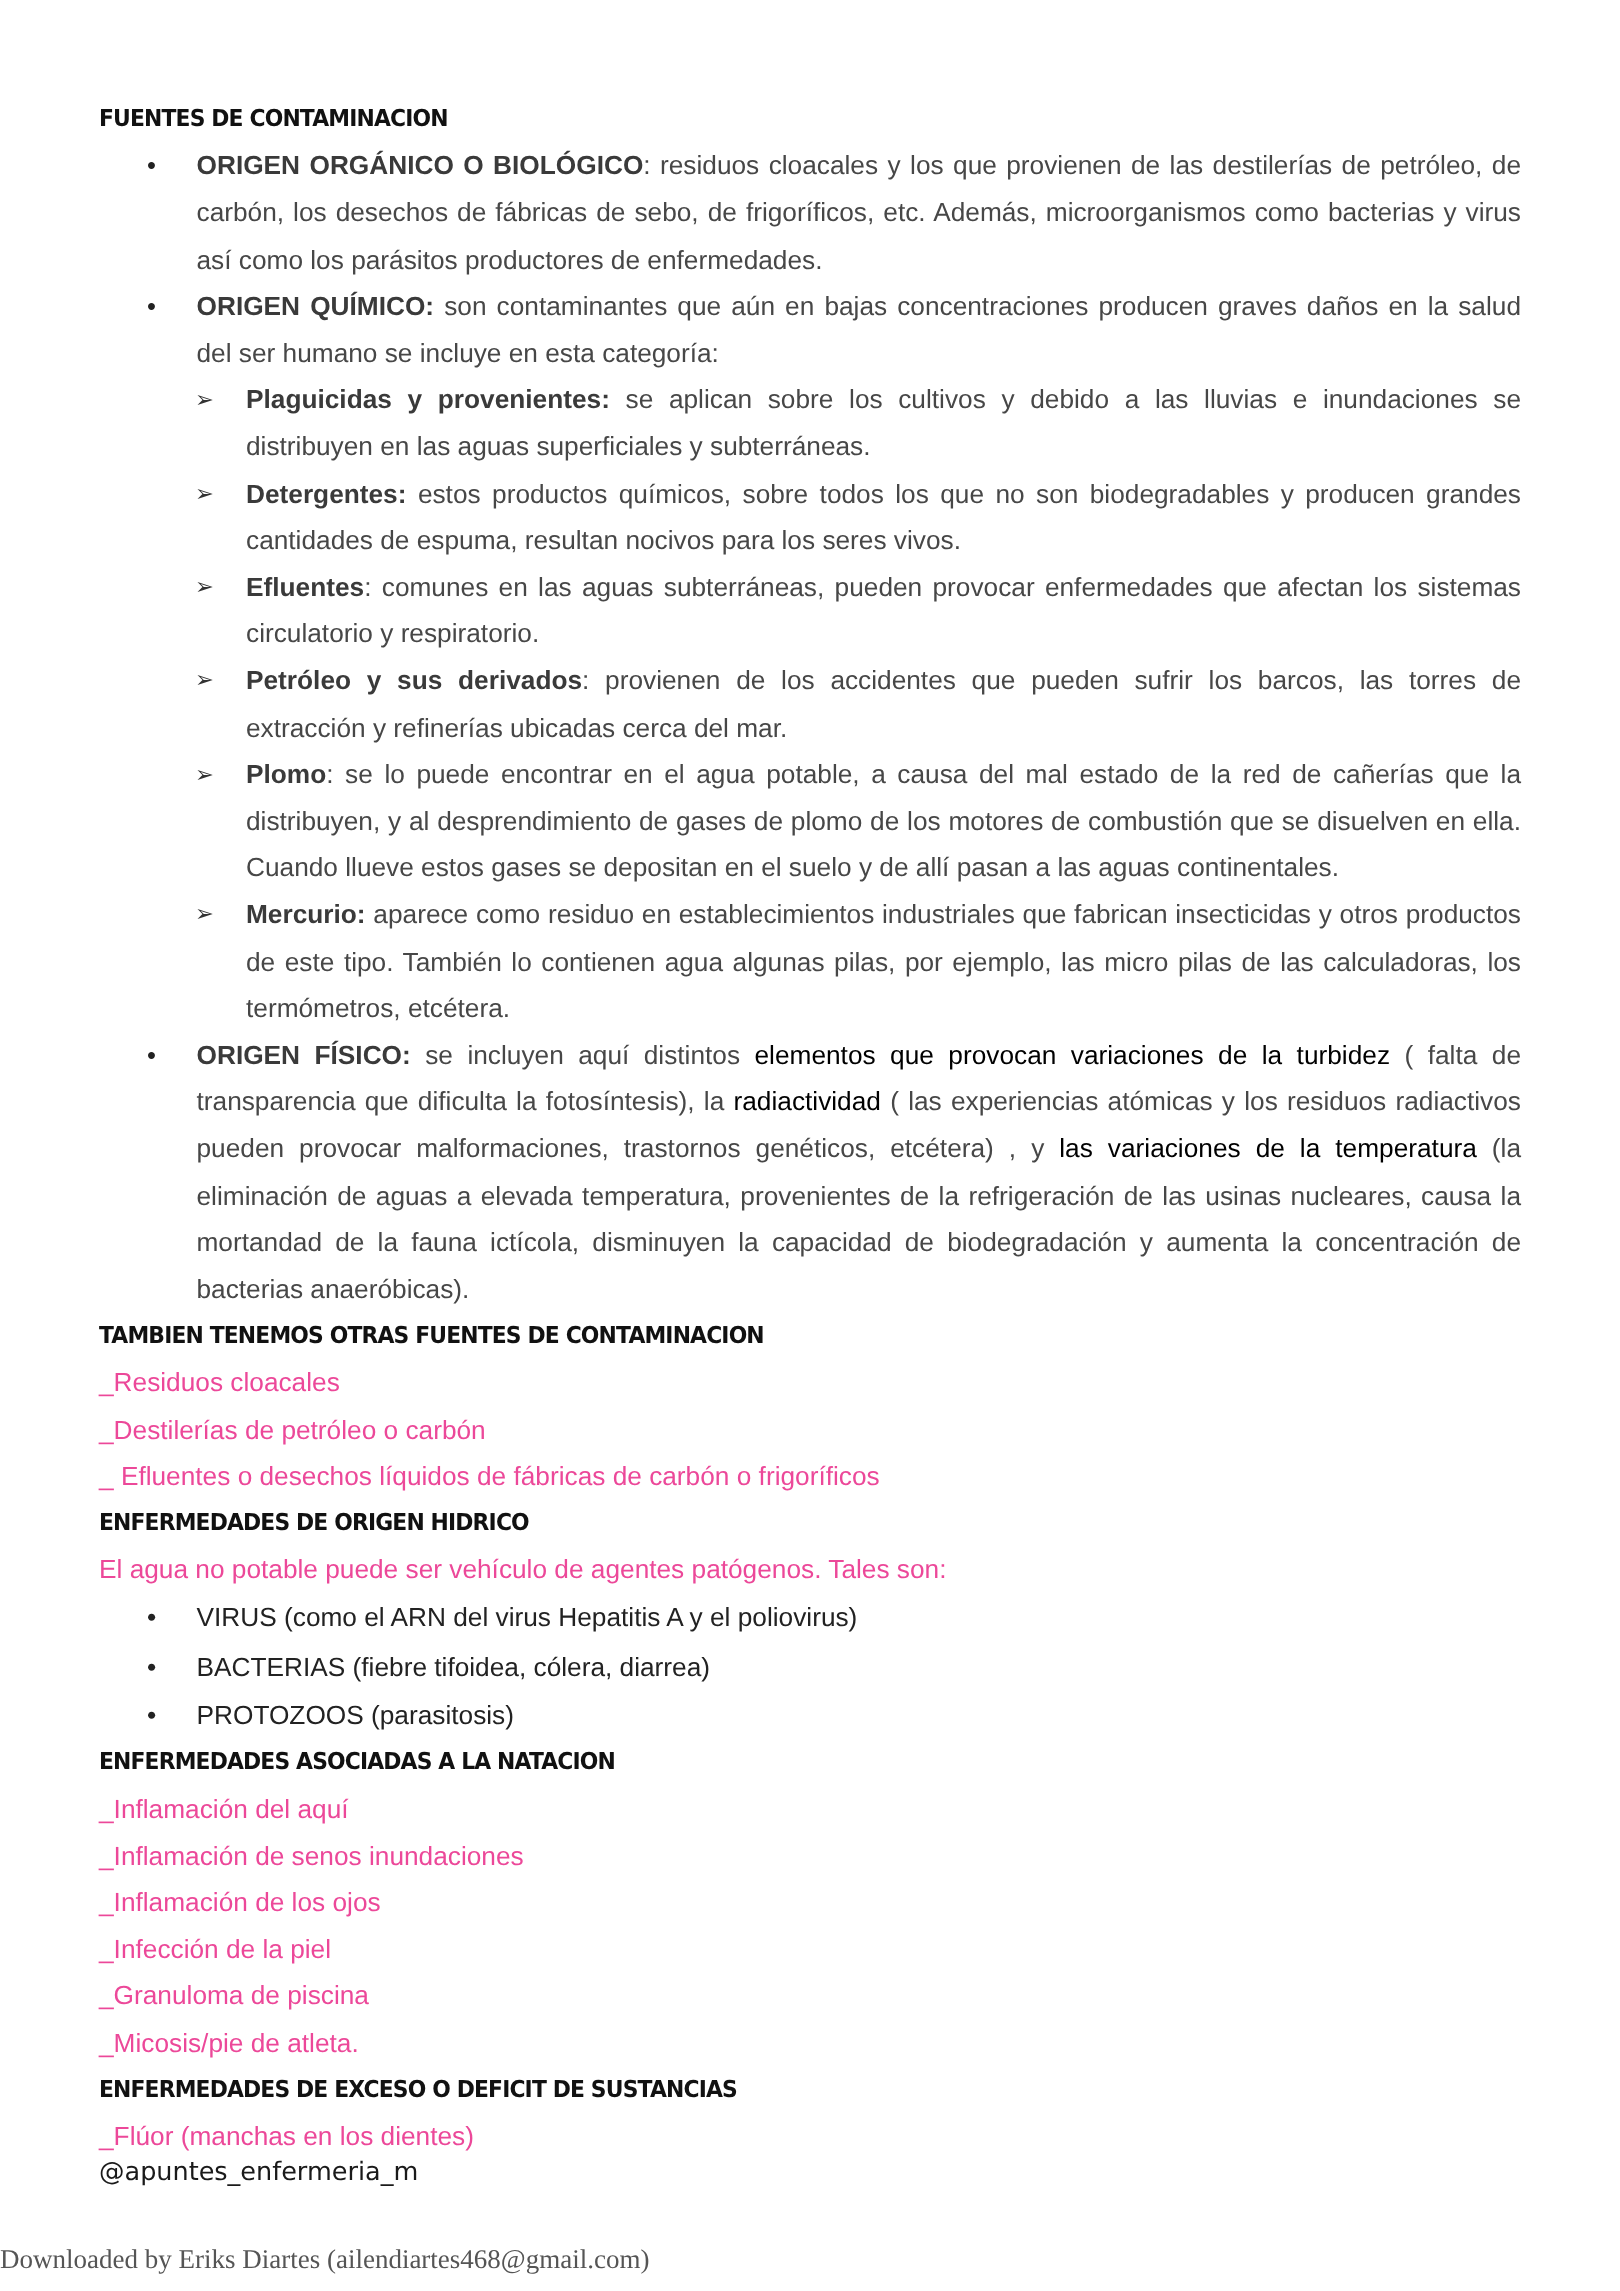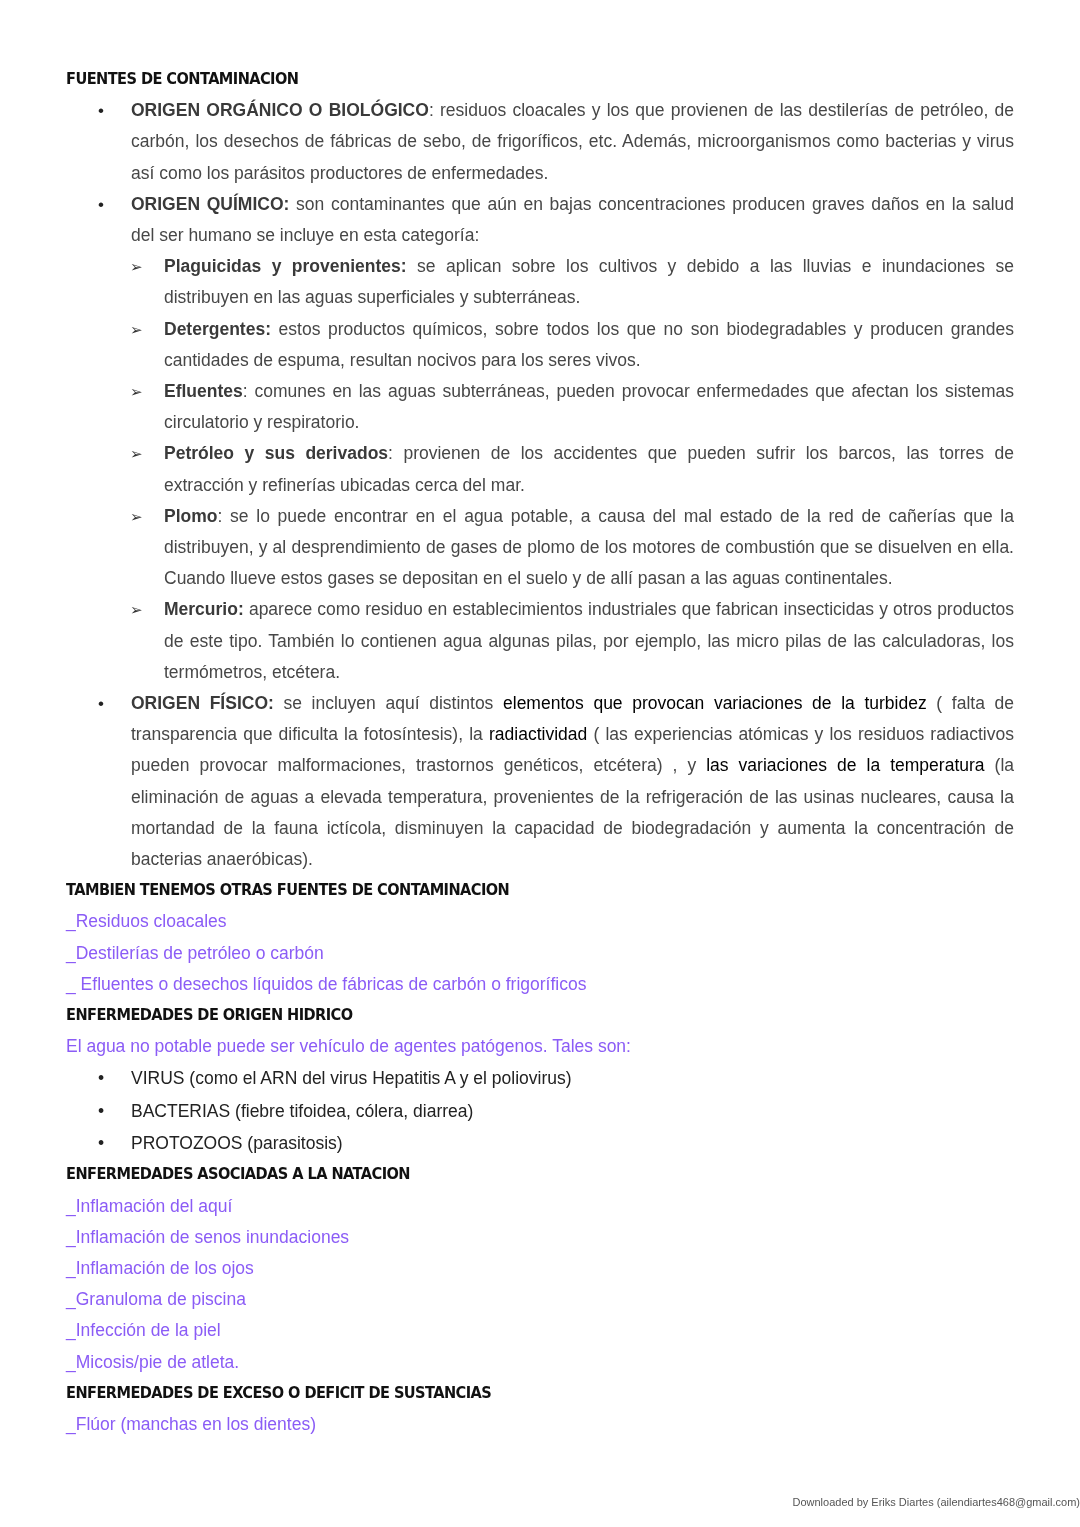--- a/index.html
+++ b/index.html
@@ -10,27 +10,27 @@
     font-family: "DejaVu Sans", sans-serif; font-weight: bold; font-size: 15.5px;
     color: #111111; letter-spacing: -0.6px; line-height: 31.2px; height: 31.2px;
     transform: scaleX(0.94); transform-origin: left center; white-space: nowrap;
   }
   .bul { position: relative; padding-left: 65px; line-height: 31.2px; text-align: justify; }
   .bul .dot { position: absolute; left: 32px; top: 0; font-size: 17px; color: #222; }
   .sub { position: relative; padding-left: 98px; line-height: 31.2px; text-align: justify; }
   .sub .arrow { position: absolute; left: 64px; top: 0; font-size: 15px; color: #333; }
   b.term { color: #3a3a3a; }
   .hl { color: #000000; }
-  .plain { line-height: 31.2px; color: #8b5cf6; white-space: nowrap; }
+  .plain { line-height: 31.2px; color: #ec4899; white-space: nowrap; }
   .plain-bul { position: relative; padding-left: 65px; line-height: 32.3px; color: #222222; white-space: nowrap; }
   .plain-bul .dot { position: absolute; left: 32px; top: 0; color: #222; }
   .handle { font-family: "DejaVu Sans", sans-serif; font-size: 17px; color: #1a1a1a; line-height: 24px; margin-top: -4px; }
   .footer {
-    position: absolute; left: 0; width: 1080px; top: 1496px; text-align: right;
-    font-family: Liberation Sans, sans-serif; font-size: 11px; color: #555555;
+    position: absolute; left: 0; width: 1080px; top: 1496px; text-align: left;
+    font-family: Liberation Serif, serif; font-size: 18px; color: #555555;
   }
 </style>
 </head>
 <body>
 
 <div class="page">
 
   <div class="heading">FUENTES DE CONTAMINACION</div>
 
   <div class="bul body-text">
@@ -90,22 +90,23 @@
   </div>
   <div class="plain-bul body-text">
     <span class="dot">•</span>
     <span>PROTOZOOS (parasitosis)</span>
   </div>
 
   <div class="heading">ENFERMEDADES ASOCIADAS A LA NATACION</div>
   <div class="plain body-text">_Inflamación del aquí</div>
   <div class="plain body-text">_Inflamación de senos inundaciones</div>
   <div class="plain body-text">_Inflamación de los ojos</div>
+  <div class="plain body-text">_Infección de la piel</div>
   <div class="plain body-text">_Granuloma de piscina</div>
-  <div class="plain body-text">_Infección de la piel</div>
   <div class="plain body-text">_Micosis/pie de atleta.</div>
 
   <div class="heading">ENFERMEDADES DE EXCESO O DEFICIT DE SUSTANCIAS</div>
   <div class="plain body-text">_Flúor (manchas en los dientes)</div>
 
+  <div class="handle">@apuntes_enfermeria_m</div>
 </div>
 
 <div class="footer">Downloaded by Eriks Diartes (ailendiartes468@gmail.com)</div>
 
 </body></html>

